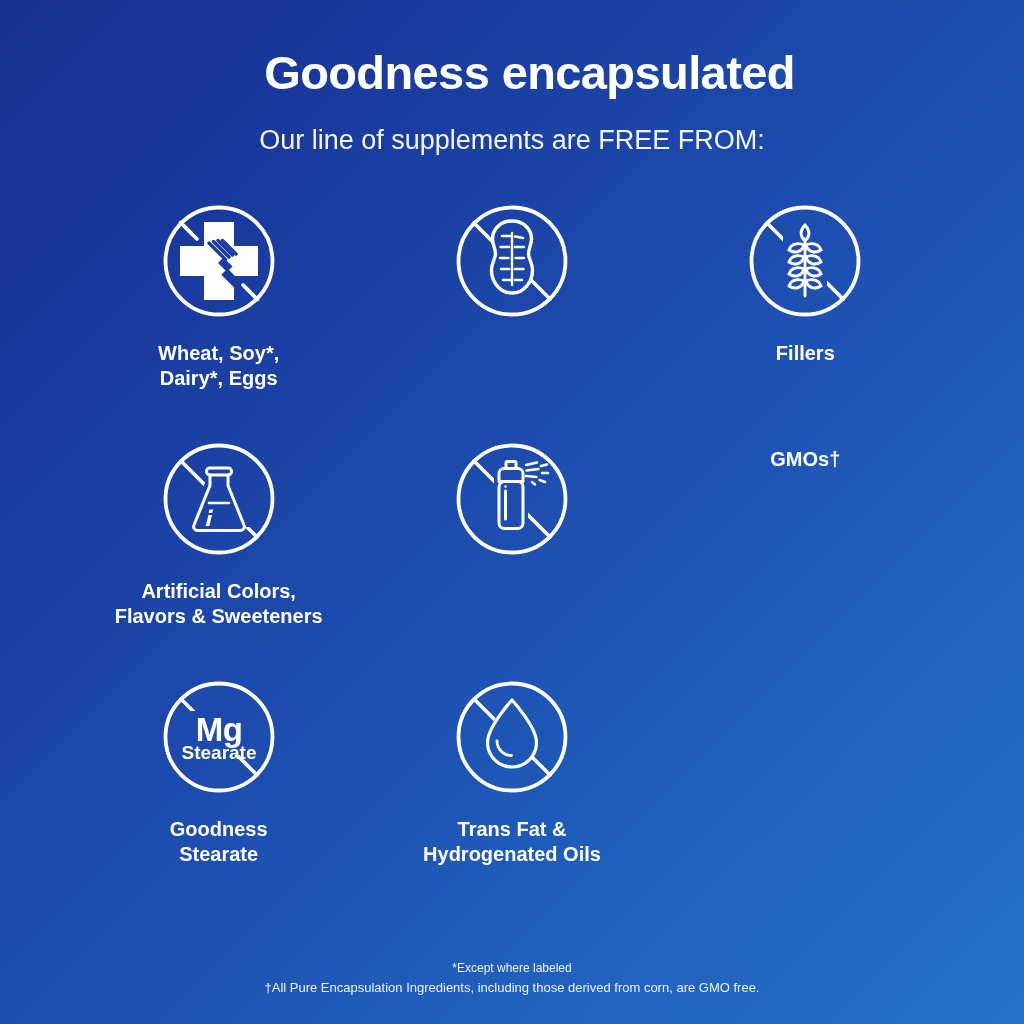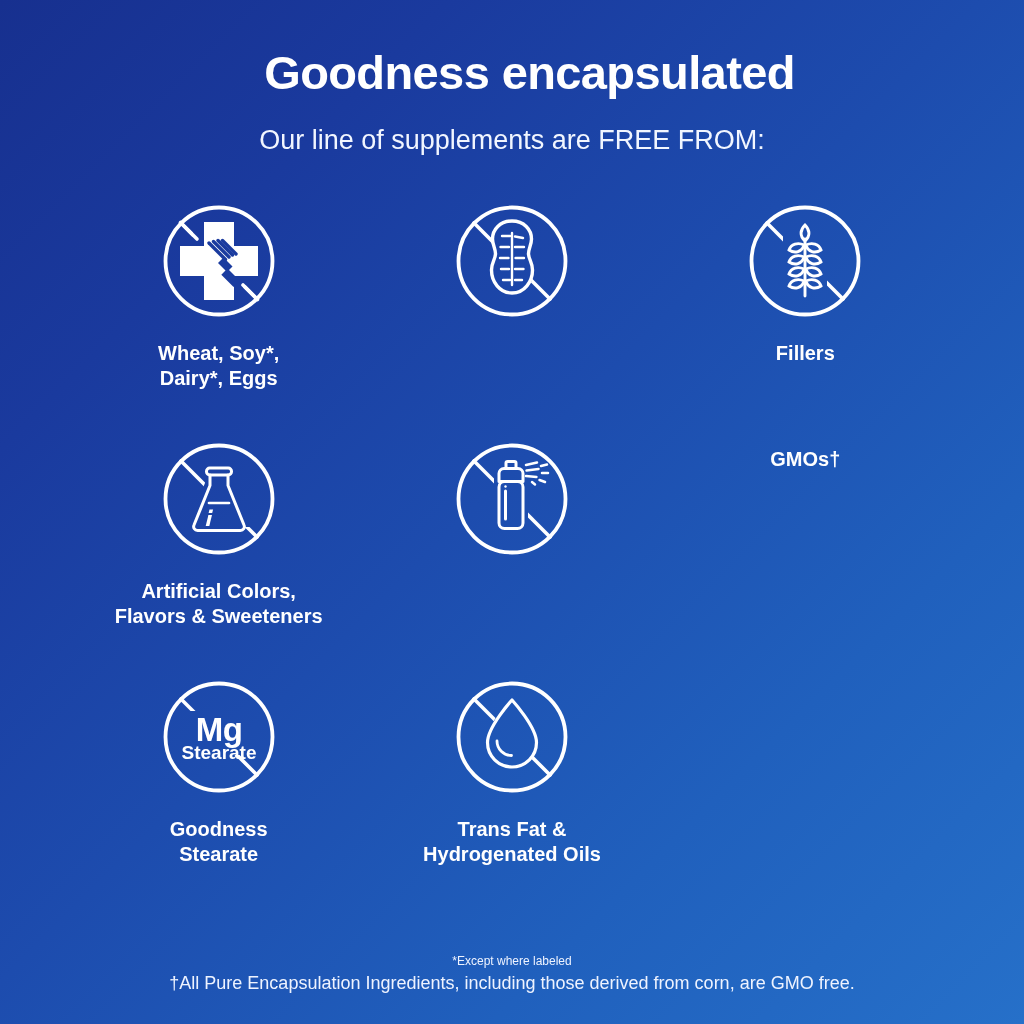--- a/index.html
+++ b/index.html
@@ -101,21 +101,21 @@
     text-align: center;
   }
   .footnote {
     font-size: 12px;
     font-weight: normal;
     line-height: 1.55;
     color: #eef3ff;
     margin: 0;
   }
   .footnote.small {
-    font-size: 18px;
+    font-size: 13px;
   }
 </style>
 </head>
 <body>
 
 <div id="poster">
 
   <div id="header">
     <h1 id="title">Goodness encapsulated</h1>
     <p id="subtitle">Our line of supplements are FREE FROM:</p>

